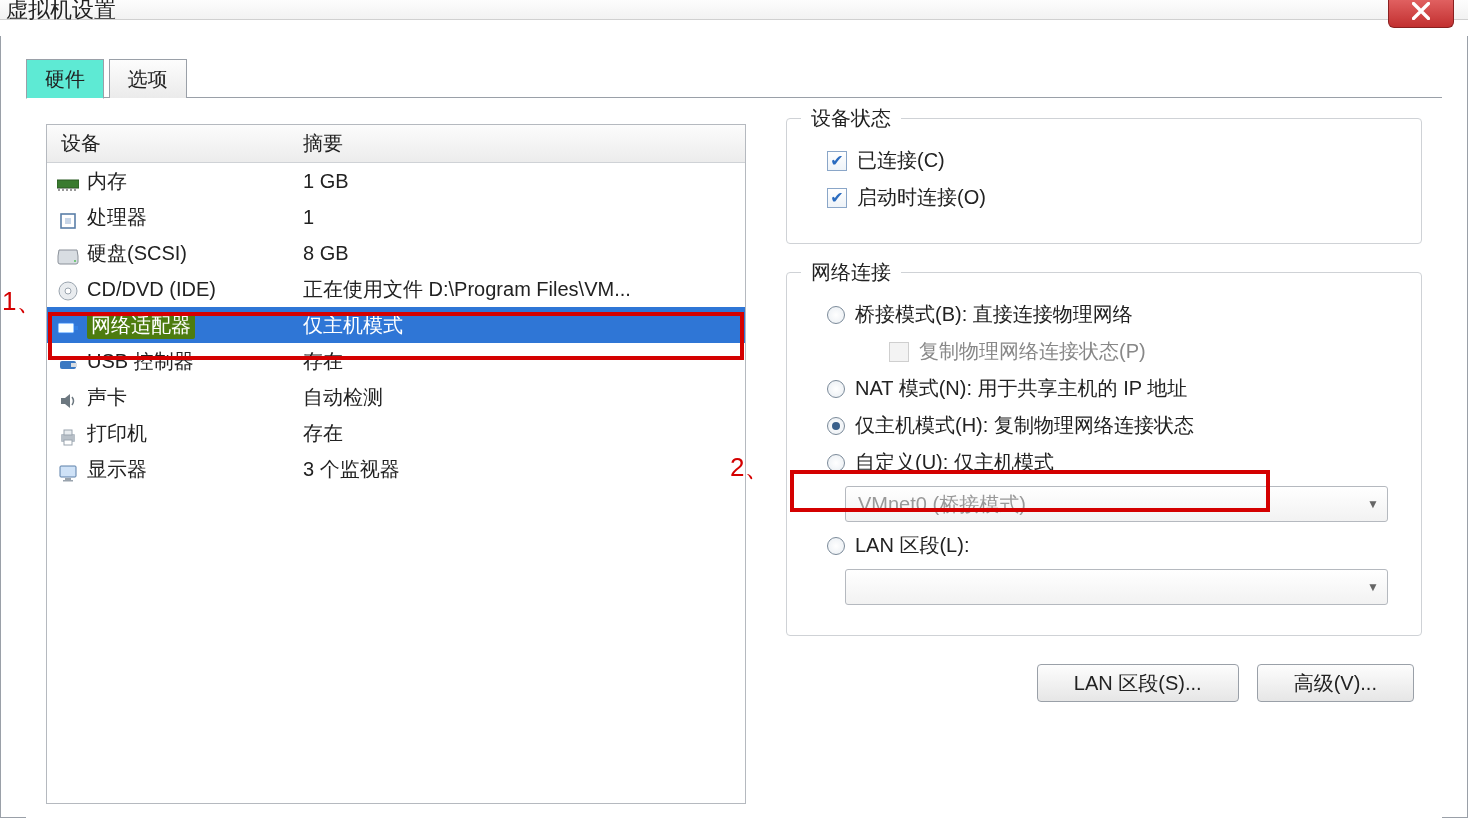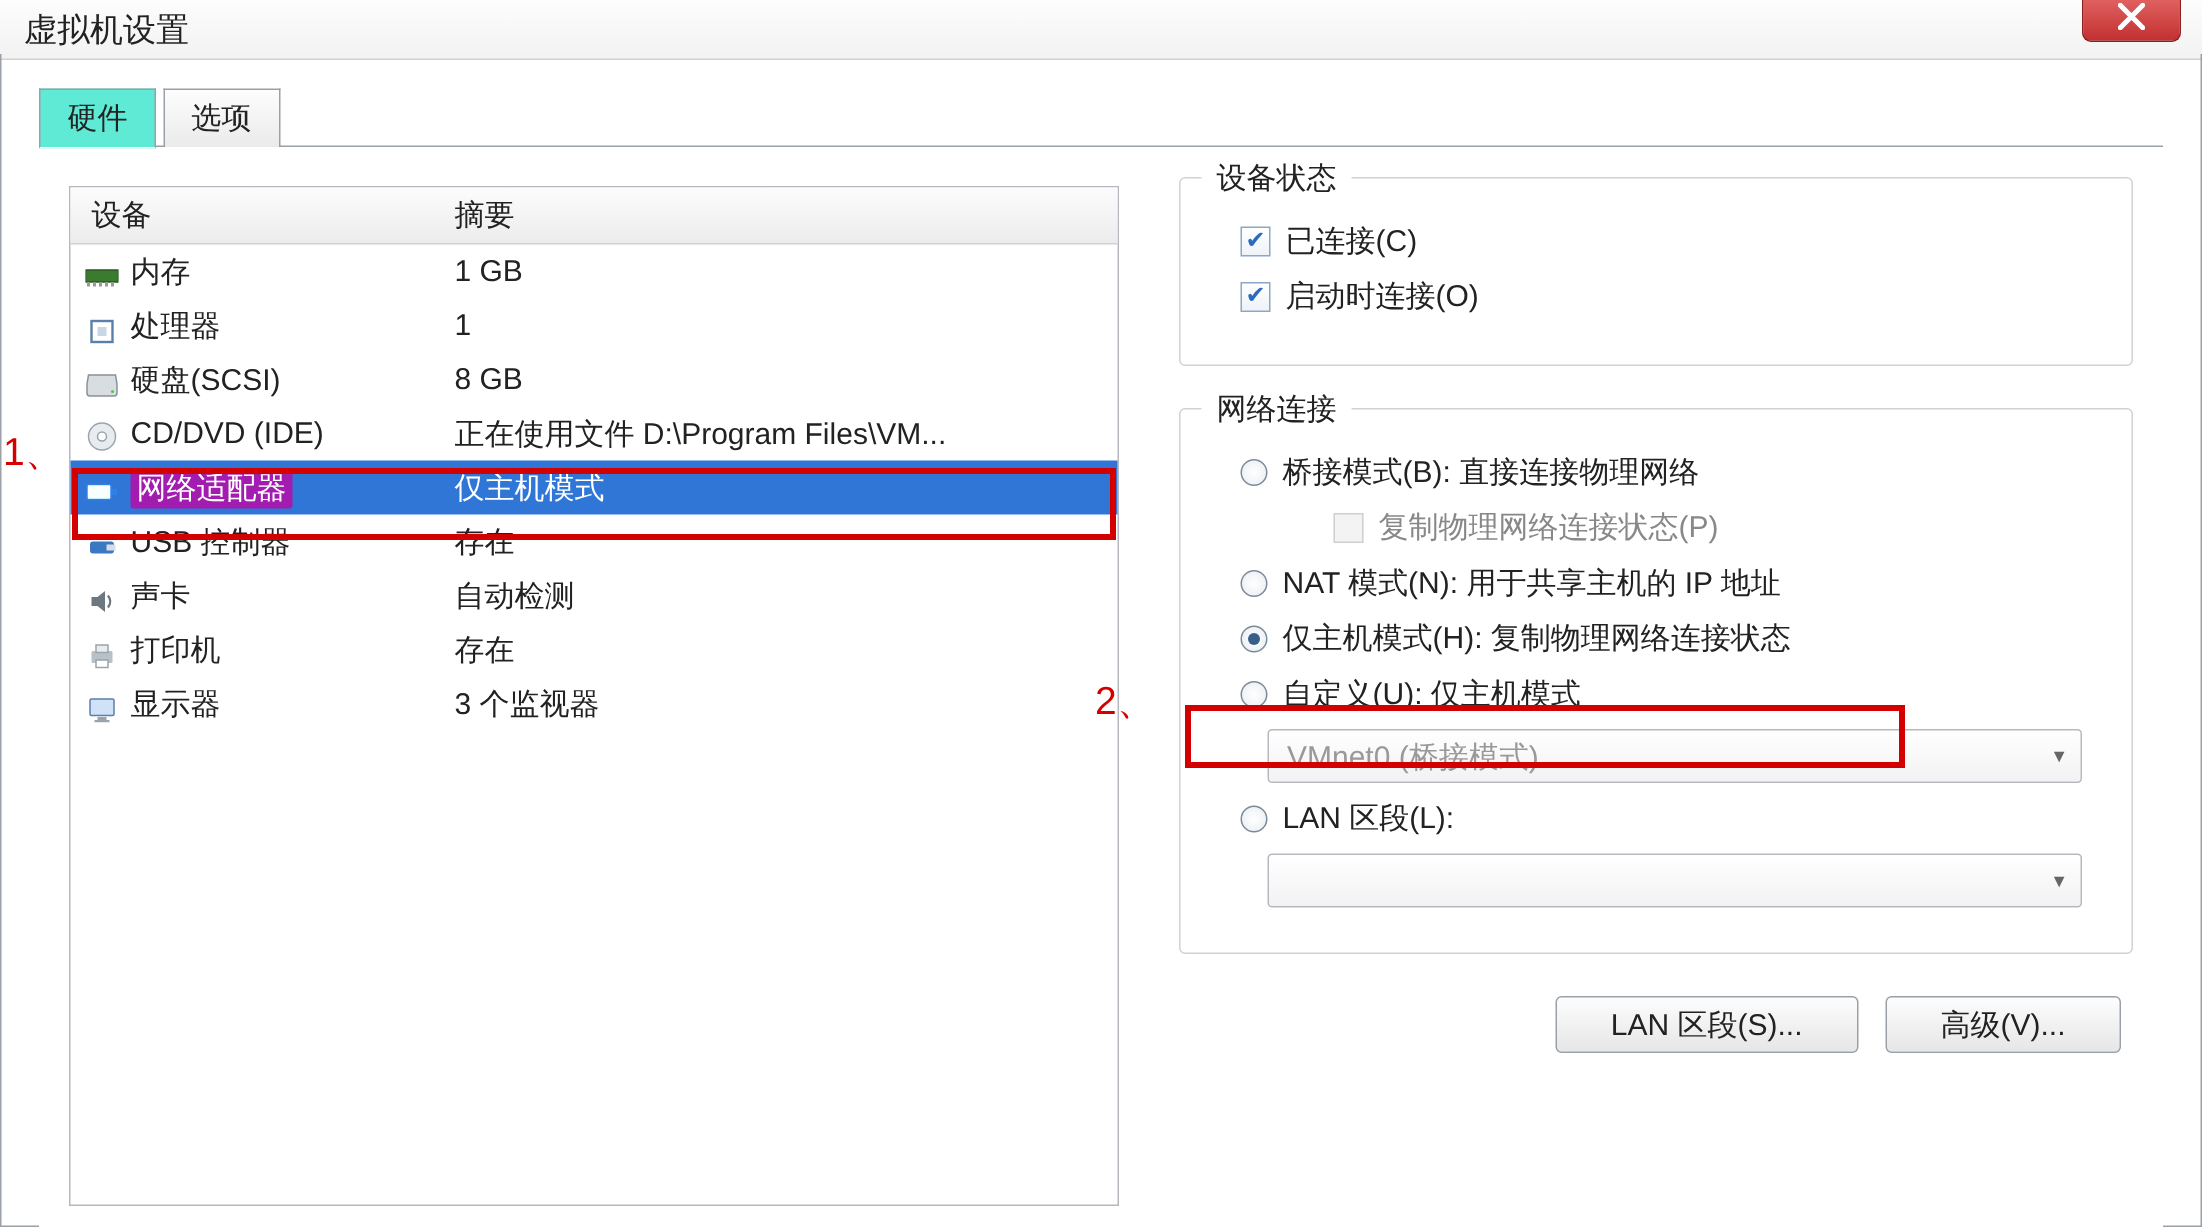--- a/index.html
+++ b/index.html
@@ -1,24 +1,24 @@
 <!DOCTYPE html>
 <html><head>
 <meta charset="utf-8">
 <style>
   * { box-sizing: border-box; font-family: "Microsoft YaHei", "Segoe UI", Tahoma, sans-serif; }
   html, body { margin:0; padding:0; }
   body { background:#fff; width:1468px; height:818px; position:relative; font-size:20px; color:#222; }
 
   
   .titlebar {
-    position:absolute; left:0; top:0; right:0; height:40px;
+    position:absolute; left:0; top:0; right:0; height:20px;
     background:linear-gradient(#fdfdfd,#f2f2f2);
     border-bottom:1px solid #d0d0d0;
-    padding-left:16px;
+    padding-left:6px;
     display:flex; align-items:center;
     font-size:22px;
   }
   .close-btn {
     position:absolute; top:0; right:14px; width:66px; height:28px;
     background:linear-gradient(#e06060,#c23030);
     border:1px solid #8a2020; border-top:none;
     border-radius:0 0 6px 6px;
     display:flex; align-items:center; justify-content:center;
     color:#fff; font-size:18px; cursor:pointer;
@@ -51,21 +51,21 @@
     border-bottom:1px solid #cfd2d6; font-size:20px;
   }
   .device-header .col1 { width:250px; padding-left:14px; display:flex; align-items:center; }
   .device-header .col2 { flex:1; padding-left:6px; display:flex; align-items:center; }
 
   .device-row { display:flex; height:36px; align-items:center; font-size:20px; cursor:pointer; }
   .device-row .col1 { width:250px; padding-left:10px; display:flex; align-items:flex-end; gap:8px; }
   .device-row .col2 { flex:1; padding-left:6px; white-space:nowrap; overflow:hidden; text-overflow:ellipsis; }
   .device-row.selected { background:#2f76d6; color:#fff; }
   .device-row.selected .icon { filter:brightness(1.2); }
-  .device-row .hl-label { background:#a21caf; padding:0 4px; border-radius:2px; }
+  .device-row .hl-label { background:#4d7c0f; padding:0 4px; border-radius:2px; }
 
   .icon { width:22px; height:20px; display:inline-flex; align-items:center; justify-content:center; }
 
   
   .right-panel { position:absolute; left:760px; top:20px; right:20px; }
   .group {
     border:1px solid #cfd2d6; border-radius:4px; position:relative;
     padding:18px 22px 22px 22px; margin-bottom:28px;
   }
   .group-title {

